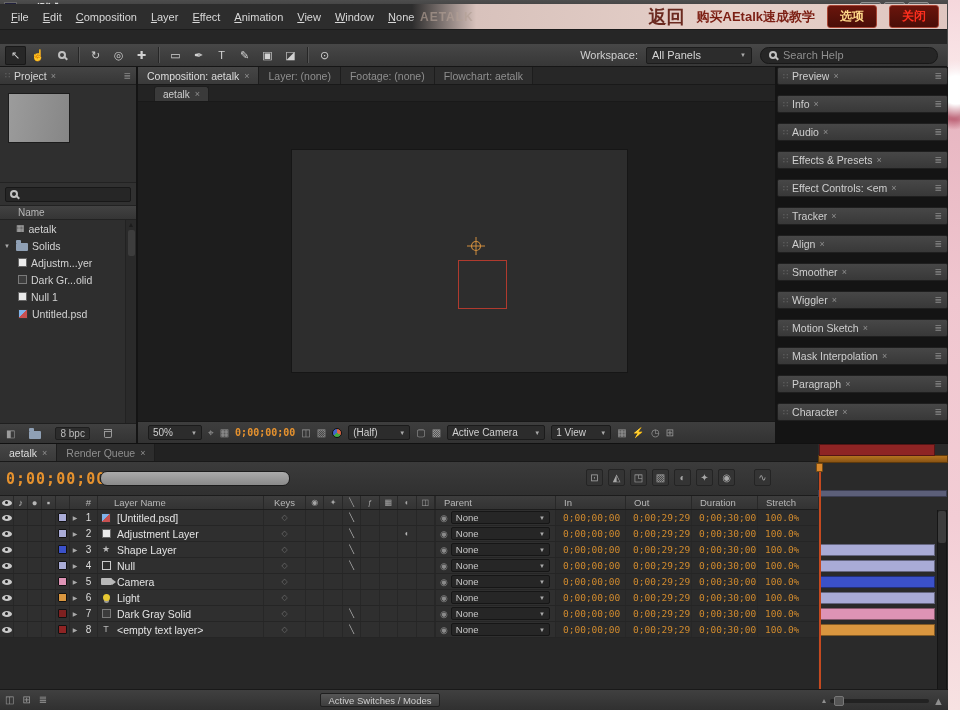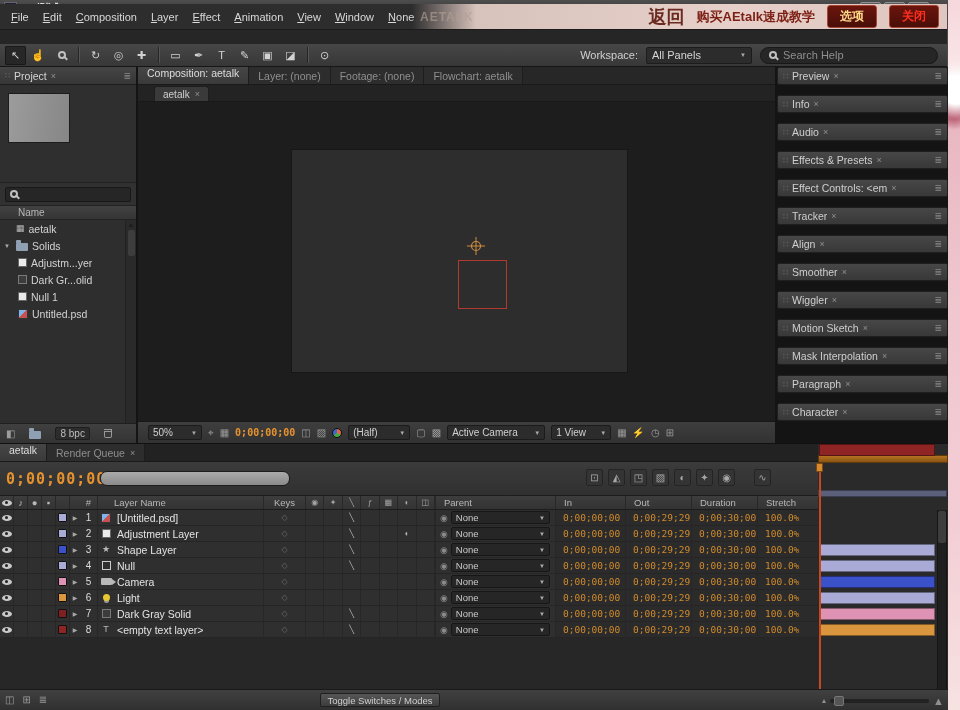--- a/index.html
+++ b/index.html
@@ -81,21 +81,21 @@
   .pthumbbar { width:7px; height:26px; background:#3d3d3d; border-radius:2px; margin-top:2px; }
   .pfooter { height:20px; background:linear-gradient(#404040,#333); border-top:1px solid #1f1f1f; display:flex; align-items:center; gap:14px; padding:0 6px; }
   .ficon { color:#9c9c9c; font-size:10px; }
   .bpc { color:#bdbdbd; font-size:10px; background:#2c2c2c; border:1px solid #1e1e1e; padding:0 4px; border-radius:2px; }
   .trash-ico { width:8px; height:9px; border:1px solid #999; border-top:3px double #999; border-radius:0 0 2px 2px; }
 
   
   .viewcol { flex:1; background:#2a2a2a; display:flex; flex-direction:column; margin-right:2px; }
   .vtabs { height:18px; background:#272727; display:flex; border-bottom:1px solid #191919; }
   .vtab { display:flex; align-items:center; gap:5px; padding:0 9px; color:#8f8f8f; font-size:10.5px; background:#2d2d2d; border-right:1px solid #1d1d1d; }
-  .vtab.act { background:linear-gradient(#464646,#3a3a3a); color:#ddd;flex-direction:column; }
+  .vtab.act { background:linear-gradient(#464646,#3a3a3a); color:#ddd; }
   .vsubtabs { height:17px; background:#232323; display:flex; align-items:flex-end; padding-left:16px; border-bottom:1px solid #191919; }
   .vsubtab { height:15px; background:#3a3a3a; border:1px solid #1e1e1e; border-bottom:none; border-radius:3px 3px 0 0; display:flex; align-items:center; gap:5px; padding:0 8px; color:#cfcfcf; font-size:10px; }
   .viewport { flex:1; background:#1d1d1d; position:relative; overflow:hidden; }
   .compframe { position:absolute; left:154px; top:48px; width:335px; height:222px; background:#2d2d2d; box-shadow:0 0 0 1px #161616; }
   .anchor { position:absolute; left:175px; top:87px; width:18px; height:18px; }
   .redrect { position:absolute; left:166px; top:110px; width:49px; height:49px; border:1px solid #b03a2e; }
   .vbottom { height:22px; background:linear-gradient(#3e3e3e,#323232); border-top:1px solid #181818; display:flex; align-items:center; gap:6px; padding:0 10px; font-size:10px; color:#ccc; }
   .vdrop { height:15px; background:#2c2c2c; border:1px solid #1b1b1b; border-radius:2px; display:flex; align-items:center; justify-content:space-between; padding:0 4px; color:#d0d0d0; font-size:10px; }
   .vicon { color:#9a9a9a; font-size:10px; }
   .vtime { color:#e6922e; font-family:"DejaVu Sans Mono",monospace; font-size:10px; font-weight:bold; }
@@ -837,21 +837,21 @@
         <div class="vthumb"></div>
       </div>
     </div>
 
     <div class="tl-foot">
       <span class="footicons">
         <span>◫</span>
         <span>⊞</span>
         <span>≣</span>
       </span>
-      <span class="togglebtn">Toggle Switches / Modes</span>
+      <span class="togglebtn">Active Switches / Modes</span>
       <span class="zoomctl">
         <span class="zmico">▴</span>
         <span class="zoomtrack">
             <span class="zoomthumb"></span>
           </span>
         <span class="zmico big">▲</span>
       </span>
     </div>
   </div>
 

